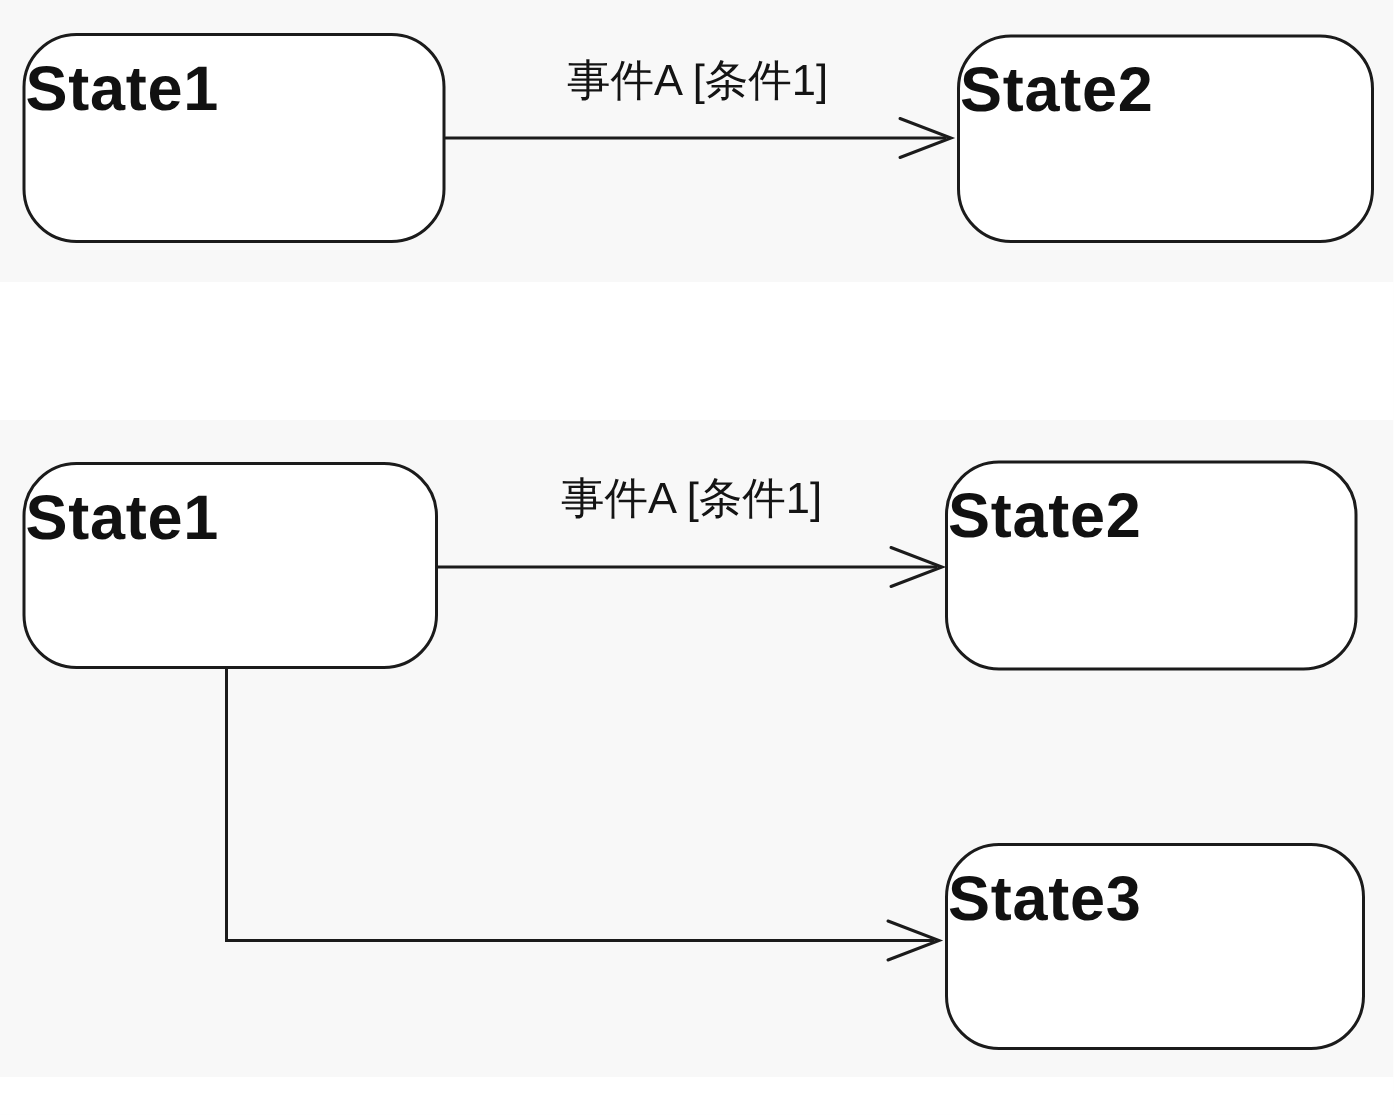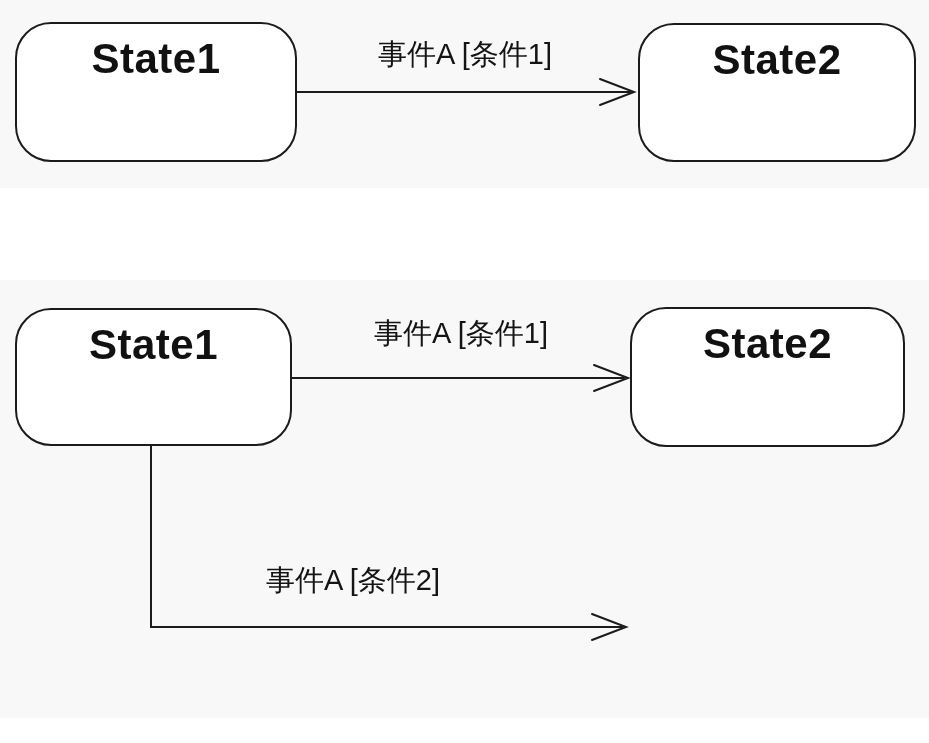--- a/index.html
+++ b/index.html
@@ -25,21 +25,20 @@
     left: 0; top: 0;
     width: 100%; height: 100%;
     color: #1b1b1b;
   }
   .state {
     position: absolute;
     box-sizing: border-box;
     background: #ffffff;
     border: 2.5px solid #1b1b1b;
     border-radius: 36px;
-    text-align: center;
     padding-top: 11px;
   }
   .state-label {
     font-size: 42px;
     font-weight: bold;
     line-height: 1.15;
     color: #111111;
     letter-spacing: 0.5px;
   }
   .edge-label {
@@ -104,19 +103,21 @@
     </svg>
 
     <div class="state p2-s1">
       <div class="state-label">State1</div>
     </div>
 
     <div class="state p2-s2">
       <div class="state-label">State2</div>
     </div>
 
+    <div class="state p2-s3">
+      <div class="state-label">State3</div>
+    </div>
 
     <div class="edge-label p2-t1">事件A [条件1]</div>
 
-    <div class="edge-label p2-t2">事件A [条件2]</div>
   </section>
 
 </div>
 
 </body></html>

